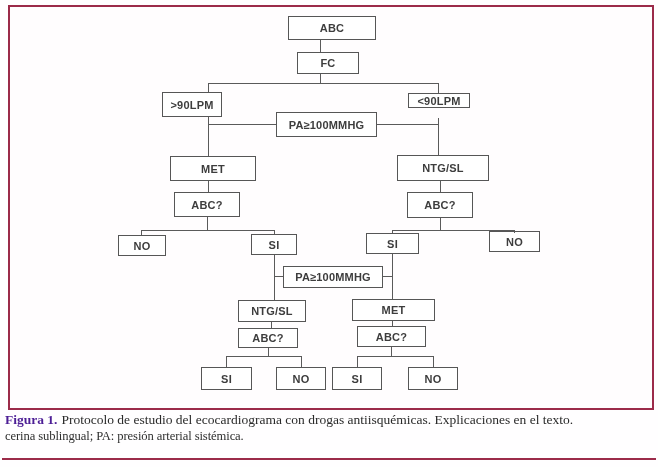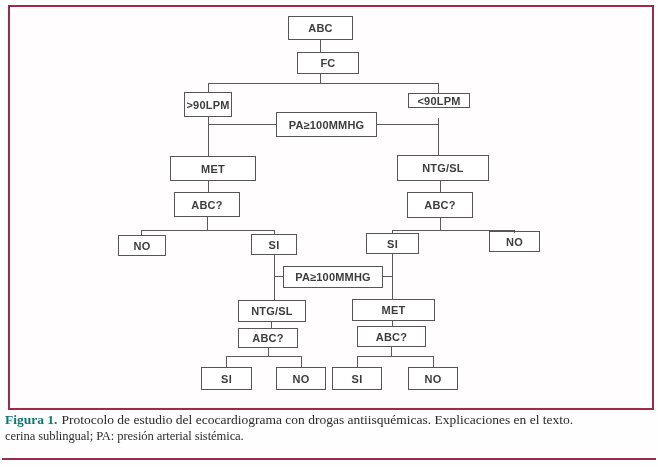--- a/index.html
+++ b/index.html
@@ -41,21 +41,21 @@
 
   
   .caption {
     position: absolute;
     left: 5px; top: 412px; width: 650px;
     font-family: "Liberation Serif", serif;
     color: #2a2a2a;
   }
   .cap-line1 { font-size: 13.5px; line-height: 16px; }
   .fig-label {
-    color: #0f766e;
+    color: #4c1d95;
     font-weight: 600;
     margin-right: 4px;
   }
   .cap-abbrev {
     margin-top: 2px;
     font-size: 12.6px;
     line-height: 13.5px;
     letter-spacing: -0.1px;
     color: #2e2e2e;
   }
@@ -66,23 +66,23 @@
     background: #9c2b4a;
   }
 </style>
 </head>
 <body>
 
 <div class="figure-wrap">
 
   <div class="panel"></div>
 
-  <div class="node" style="left:288px;top:16px;width:65px;height:24px">ABC</div>
+  <div class="node" style="left:288px;top:16px;width:88px;height:24px">ABC</div>
   <div class="node" style="left:297px;top:52px;width:62px;height:22px">FC</div>
-  <div class="node" style="left:184px;top:92px;width:48px;height:25px">&gt;90LPM</div>
+  <div class="node" style="left:162px;top:92px;width:60px;height:25px">&gt;90LPM</div>
   <div class="node" style="left:408px;top:93px;width:62px;height:15px">&lt;90LPM</div>
   <div class="node" style="left:276px;top:112px;width:101px;height:25px">PA≥100MMHG</div>
   <div class="node" style="left:170px;top:156px;width:86px;height:25px">MET</div>
   <div class="node" style="left:397px;top:155px;width:92px;height:26px">NTG/SL</div>
   <div class="node" style="left:174px;top:192px;width:66px;height:25px">ABC?</div>
   <div class="node" style="left:407px;top:192px;width:66px;height:26px">ABC?</div>
   <div class="node" style="left:118px;top:235px;width:48px;height:21px">NO</div>
   <div class="node" style="left:251px;top:234px;width:46px;height:21px">SI</div>
   <div class="node" style="left:366px;top:233px;width:53px;height:21px">SI</div>
   <div class="node" style="left:489px;top:231px;width:51px;height:21px">NO</div>

